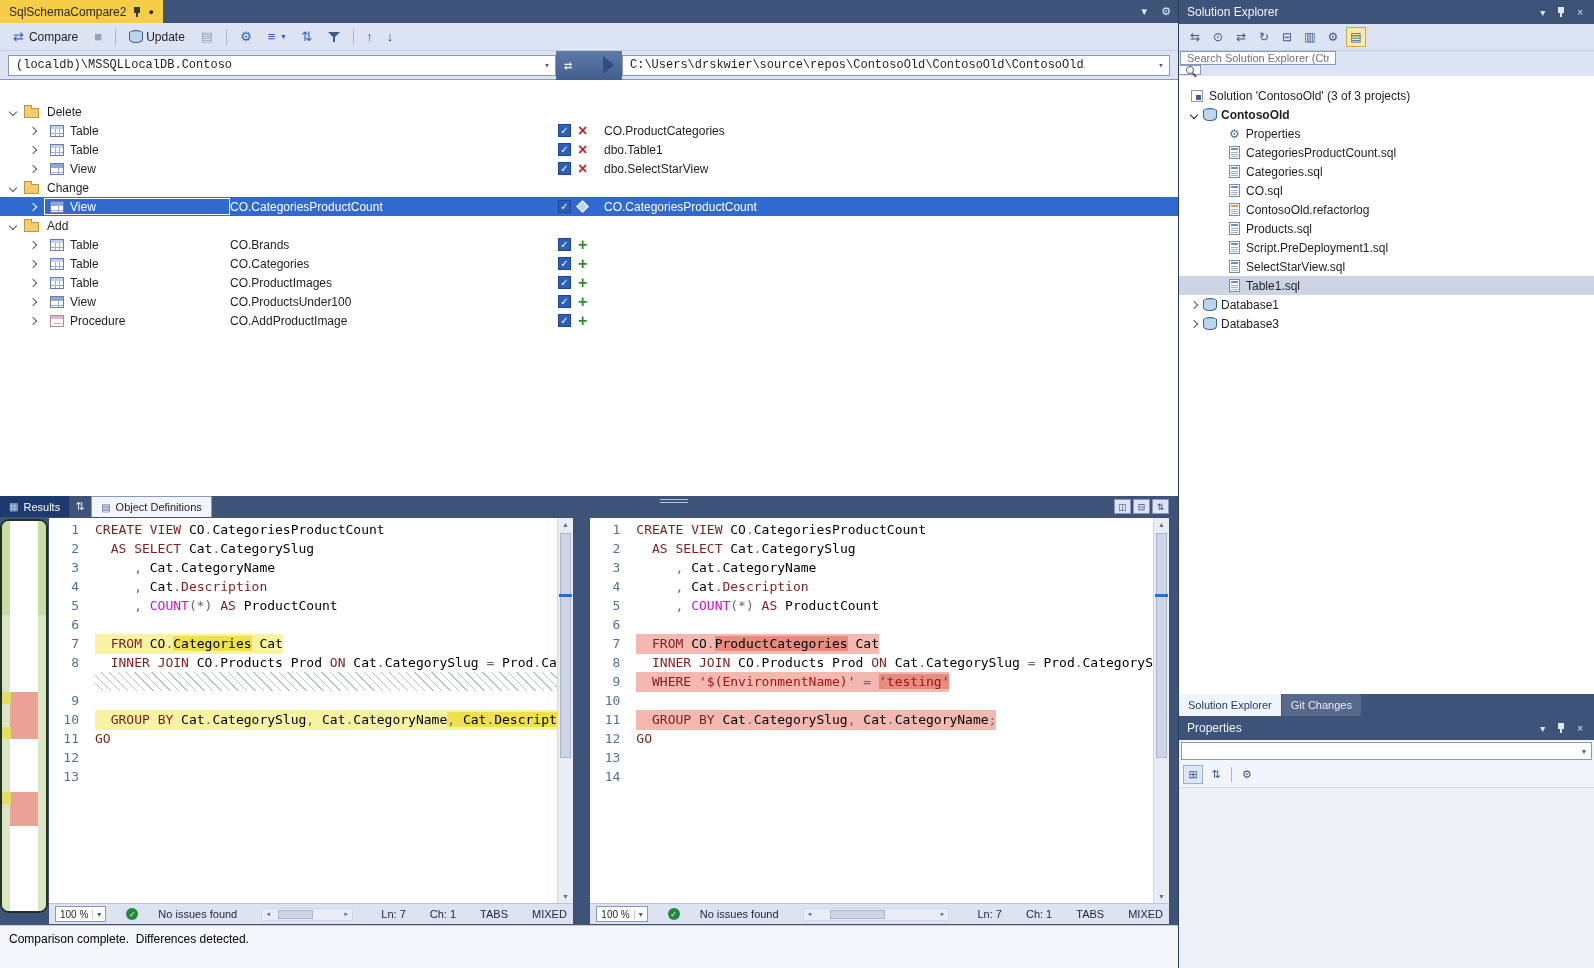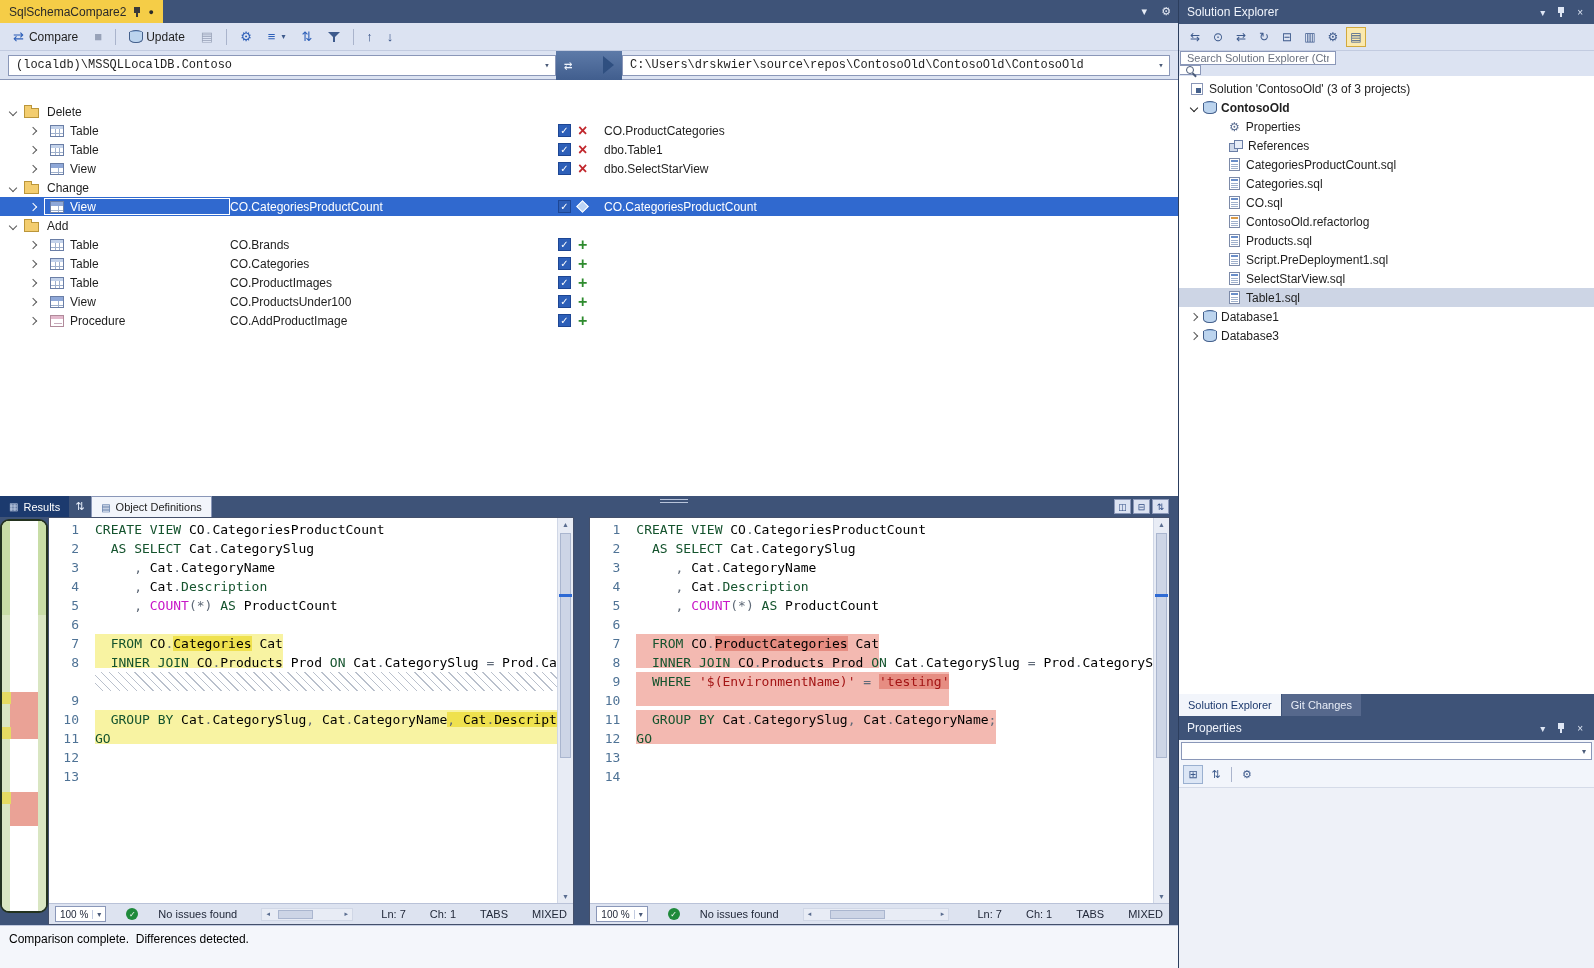--- a/index.html
+++ b/index.html
@@ -90,26 +90,26 @@
   .chip.top{top:0;}.chip.bot{bottom:0;}
   .editor{background:#fff;border:1px solid #44506b;display:flex;flex-direction:column;}
   .editor.left{width:527px;}
   .editor.right{flex:1;margin-right:8px;}
   .code-scroll{flex:1;display:flex;overflow:hidden;background:#fff;}
   .gutter{width:40px;padding-top:2px;text-align:right;color:#4f7396;font:13px/19px "DejaVu Sans Mono",monospace;flex:none;}
   .gl{height:19px;padding-right:10px;}
   .code{flex:1;overflow:hidden;padding:2px 0 0 6px;font:13px/19px "DejaVu Sans Mono",monospace;}
   .cl{height:19px;white-space:pre;}
   .cl.hatch{background:repeating-linear-gradient(45deg,#ffffff 0 5px,#b9c0cc 5px 6px);}
-  .linehl{display:inline-block;height:34px;}
+  .linehl{display:inline-block;height:20px;}
   .bg-y{background:#f8f3a2;}
   .bg-r{background:#f3b9b1;}
   .seg-y2{background:#efe14e;}
   .seg-r2{background:#e68d82;}
-  .tok-k{color:#14532d;}.tok-i{color:#000;}.tok-o{color:#5f6a78;}.tok-f{color:#c816c8;}.tok-s{color:#a31515;}
+  .tok-k{color:#7f1d1d;}.tok-i{color:#000;}.tok-o{color:#5f6a78;}.tok-f{color:#c816c8;}.tok-s{color:#a31515;}
   .vscroll{width:16px;background:#e8ecf5;flex:none;position:relative;border-left:1px solid #d0d7e6;}
   .vs-arrow{position:absolute;left:0;width:15px;height:13px;color:#5a6d90;font-size:7px;display:flex;align-items:center;justify-content:center;}
   .vs-arrow.up{top:0;}.vs-arrow.down{bottom:0;}
   .vs-thumb{position:absolute;left:2px;right:2px;top:15px;height:225px;background:#cdd5e6;border:1px solid #aab6cf;}
   .vs-mark{position:absolute;left:1px;right:1px;top:76px;height:3px;background:#2e6ad4;}
   .mid-gap{width:30px;}
   .editor-status{height:21px;background:#dde3f0;border-top:1px solid #b9c2d8;display:flex;align-items:center;font-size:11px;gap:20px;padding:0 6px;color:#22293a;}
   .zoom-combo{height:16px;background:#fff;border:1px solid #8a97b8;display:flex;align-items:center;font-size:10px;}
   .zoom-combo .zt{padding:0 4px;white-space:nowrap;}
   .zoom-combo .za{width:13px;text-align:center;color:#4a5a78;font-size:8px;border-left:1px solid #c2cbe0;}
@@ -128,21 +128,21 @@
   .pt-ico{color:#dfe7f5;font-size:10px;padding:0 3px;}
   .se-toolbar{height:27px;background:#dce3f2;display:flex;align-items:center;gap:3px;padding:0 6px;border-bottom:1px solid #c2cbe0;}
   .se-ico{width:20px;height:20px;display:flex;align-items:center;justify-content:center;color:#3d5a8c;font-size:12px;}
   .se-ico.active{background:#fbe9ae;border:1px solid #d2a93c;}
   .se-search{height:25px;background:#dce3f2;display:flex;align-items:flex-start;padding:0 1px 8px 1px;flex-direction:column;}
   .search-input{flex:1;height:20px;border:1px solid #8a97b8;background:#fff;font-size:11px;padding:0 6px;color:#333;font-family:inherit;outline:none;}
   .search-input::placeholder{color:#6b7280;}
   .search-btn{width:21px;height:20px;background:#fff;border:1px solid #8a97b8;border-left:none;display:flex;align-items:center;justify-content:center;}
   .mag{width:8px;height:8px;border:1.5px solid #4a5a78;border-radius:50%;position:relative;display:inline-block;}
   .mag::after{content:'';position:absolute;width:5px;height:1.5px;background:#4a5a78;transform:rotate(45deg);left:5px;top:7px;}
-  .se-tree{flex:1;background:#fff;overflow:hidden;font-size:12px;padding-top:3px;}
+  .se-tree{flex:1;background:#fff;overflow:hidden;font-size:12px;padding-top:10px;}
   .tree-row{height:19px;display:flex;align-items:center;gap:6px;white-space:nowrap;}
   .tree-row.selected{background:#cdd5e5;}
   .tree-row.bold{font-weight:bold;}
   .t-ico{display:inline-block;flex:none;}
   .ti-solution{width:12px;height:12px;position:relative;background:#fff;border:1px solid #8a97b8;}
   .ti-solution::after{content:'';position:absolute;right:1px;bottom:1px;width:5px;height:5px;background:#44608c;}
   .ti-db{width:12px;height:13px;position:relative;}
   .ti-db::before{content:'';position:absolute;top:0;left:0;width:12px;height:4px;background:#9ec0e8;border:1px solid #44608c;border-radius:50%;}
   .ti-db::after{content:'';position:absolute;top:2px;left:0;width:12px;height:10px;background:#bcd4ee;border:1px solid #44608c;border-top:none;border-radius:0 0 6px 6px/0 0 4px 4px;}
   .ti-refs{width:13px;height:11px;position:relative;}
@@ -582,24 +582,20 @@
         <div class="tree-row bold" style="padding-left: 12px;">
           <span class="chv down dark"></span>
           <span class="t-ico ti-db"></span>
           <span>ContosoOld</span>
         </div>
         <div class="tree-row" style="padding-left: 50px;">
           <span class="gear-glyph">⚙</span>
           <span>Properties</span>
         </div>
         <div class="tree-row" style="padding-left: 50px;">
-          <span class="t-ico ti-refs"></span>
-          <span>References</span>
-        </div>
-        <div class="tree-row" style="padding-left: 50px;">
           <span class="t-ico ti-file"></span>
           <span>CategoriesProductCount.sql</span>
         </div>
         <div class="tree-row" style="padding-left: 50px;">
           <span class="t-ico ti-file"></span>
           <span>Categories.sql</span>
         </div>
         <div class="tree-row" style="padding-left: 50px;">
           <span class="t-ico ti-file"></span>
           <span>CO.sql</span>

